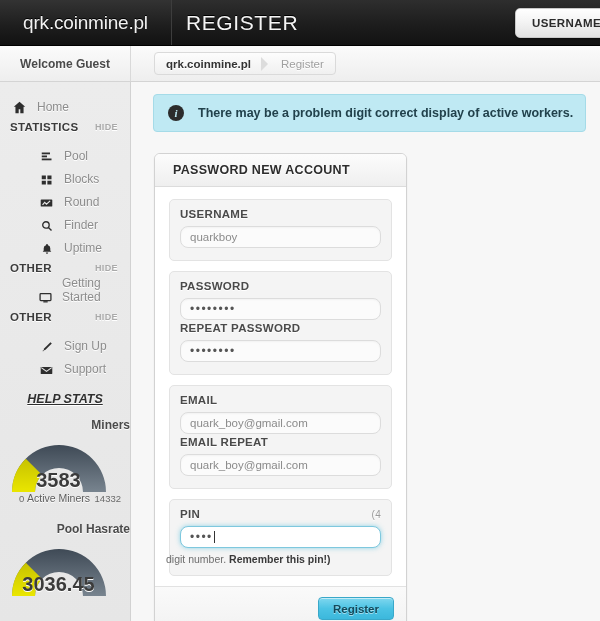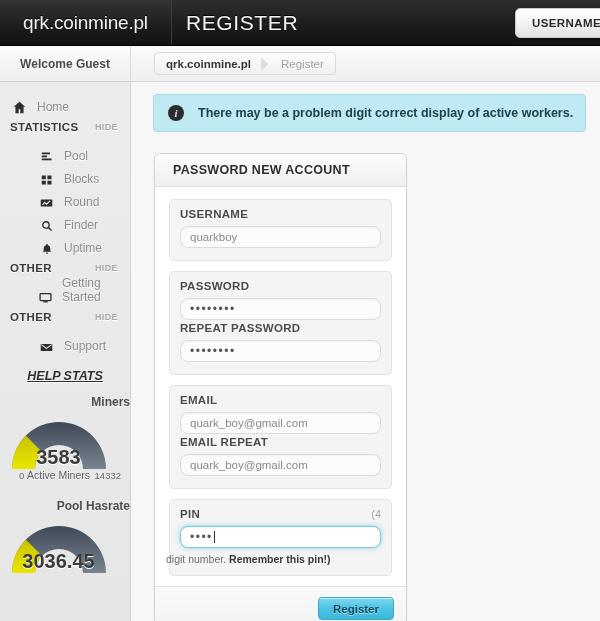--- a/index.html
+++ b/index.html
@@ -325,20 +325,29 @@
       </span>
       <span>Getting Started</span>
     </div>
   </div>
 
   <div class="sec-head">
     <span>OTHER</span>
     <span class="hide">HIDE</span>
   </div>
   <div class="nav-sub">
+    <div class="nav-item">
+      <span class="ic">
+        <svg width="12" height="12" viewBox="0 0 16 16">
+            <path d="M12.6 1.6l1.8 1.8-8.4 8.4-2.6.8.8-2.6z" fill="#2e2e2e"></path>
+            <path d="M2.2 13.8l1.8-.5-1.3-1.3z" fill="#2e2e2e"></path>
+          </svg>
+      </span>
+      <span>Sign Up</span>
+    </div>
     <div class="nav-item">
       <span class="ic">
         <svg width="13" height="11" viewBox="0 0 18 14">
             <rect x="1" y="2" width="16" height="10" rx="1" fill="#2e2e2e"></rect>
             <polyline points="1.8,3 9,8.2 16.2,3" fill="none" stroke="#e8e8e8" stroke-width="1.5"></polyline>
           </svg>
       </span>
       <span>Support</span>
     </div>
   </div>

